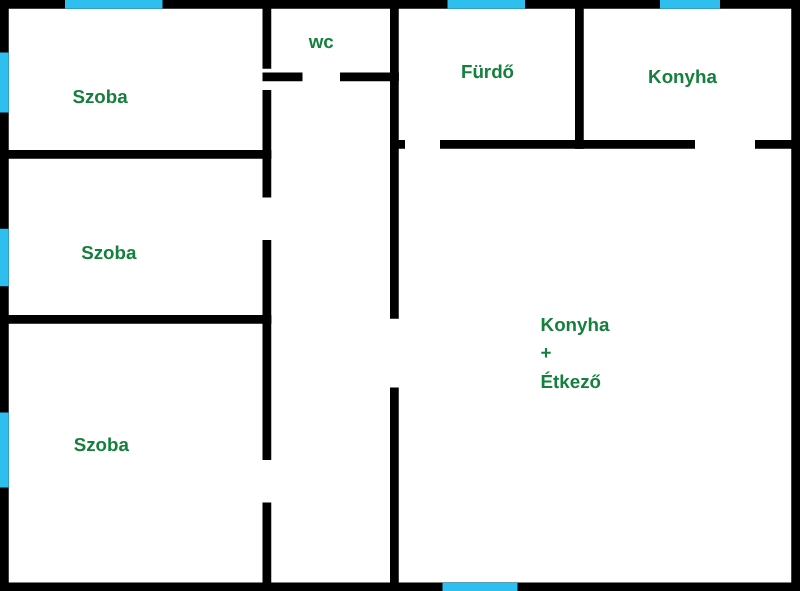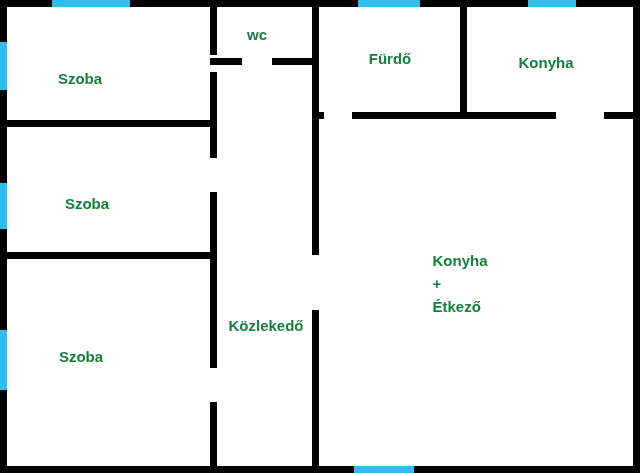--- a/index.html
+++ b/index.html
@@ -73,15 +73,14 @@
   <div class="layer" id="labels-layer">
       <div class="room-label" style="left: 80px; top: 78px;">Szoba</div>
       <div class="room-label" style="left: 87px; top: 203px;">Szoba</div>
       <div class="room-label" style="left: 81px; top: 356px;">Szoba</div>
       <div class="room-label" style="left: 257px; top: 34px;">wc</div>
       <div class="room-label" style="left: 390px; top: 58px;">Fürdő</div>
       <div class="room-label" style="left: 546px; top: 62px;">Konyha</div>
       <div class="room-label" style="left: 460px; top: 283px;">Konyha
 +
 Étkező</div>
-      <div class="room-label" style="left: 266px; top: 325px;">Közlekedő</div>
     </div>
 </div>
 
 </body></html>

